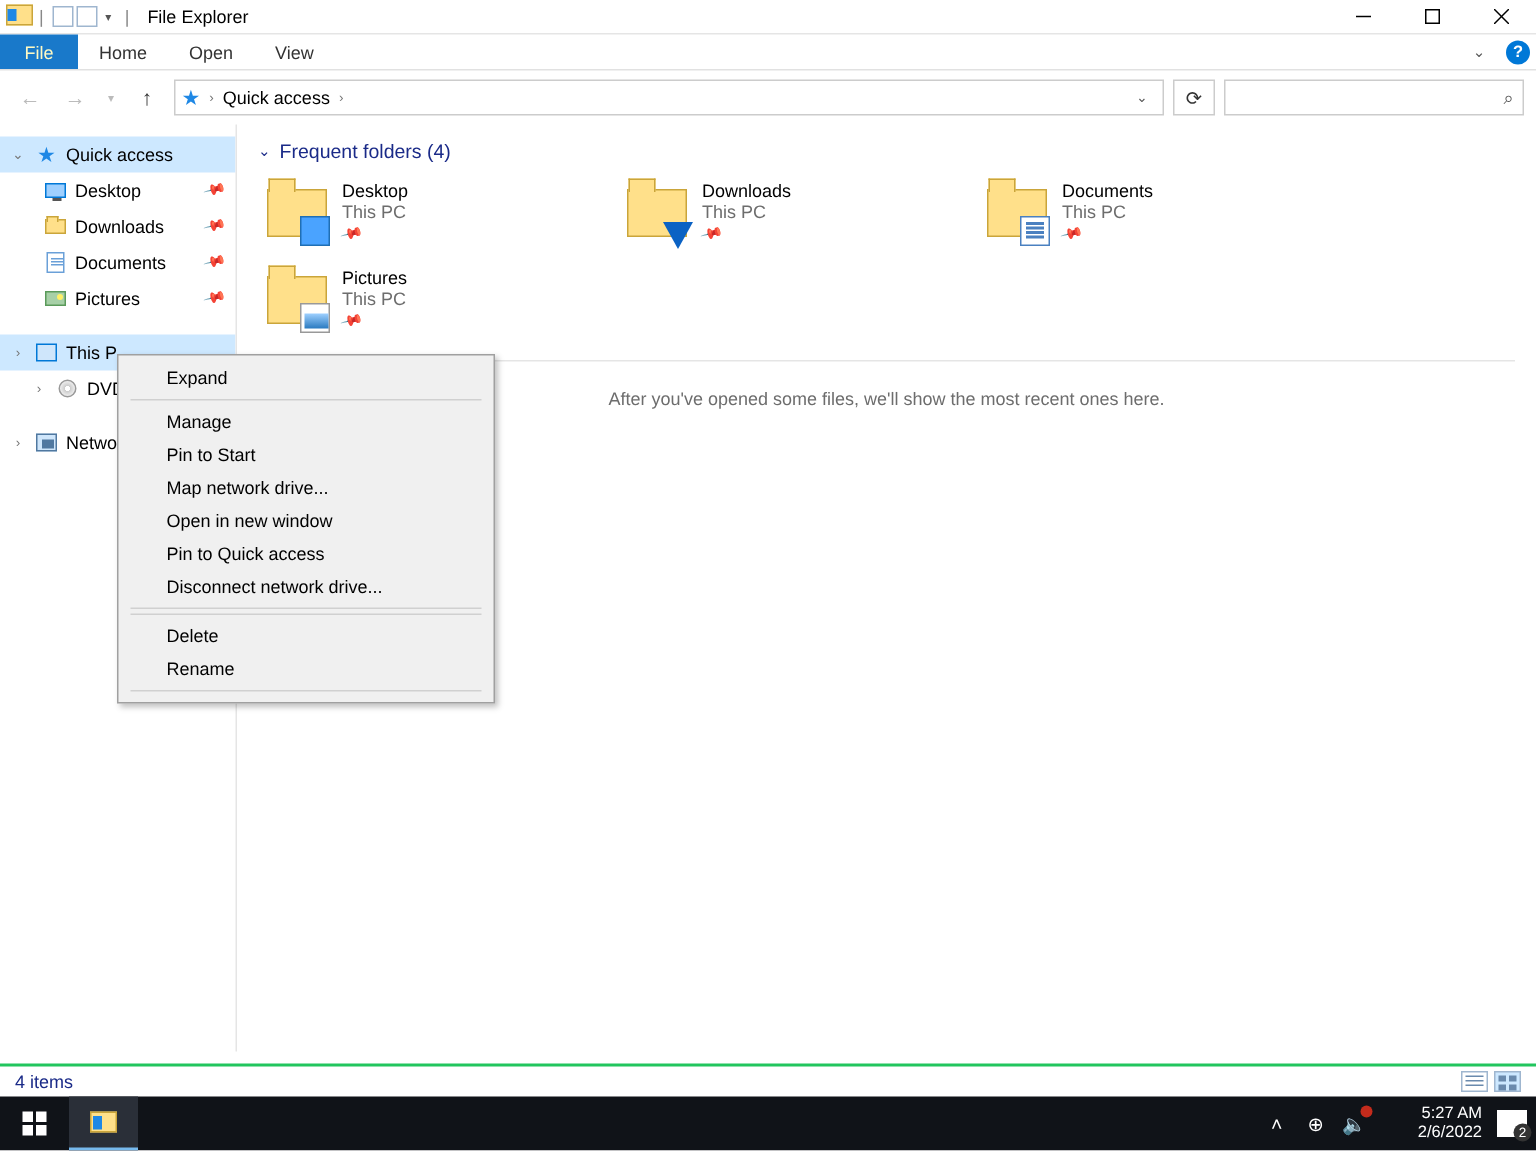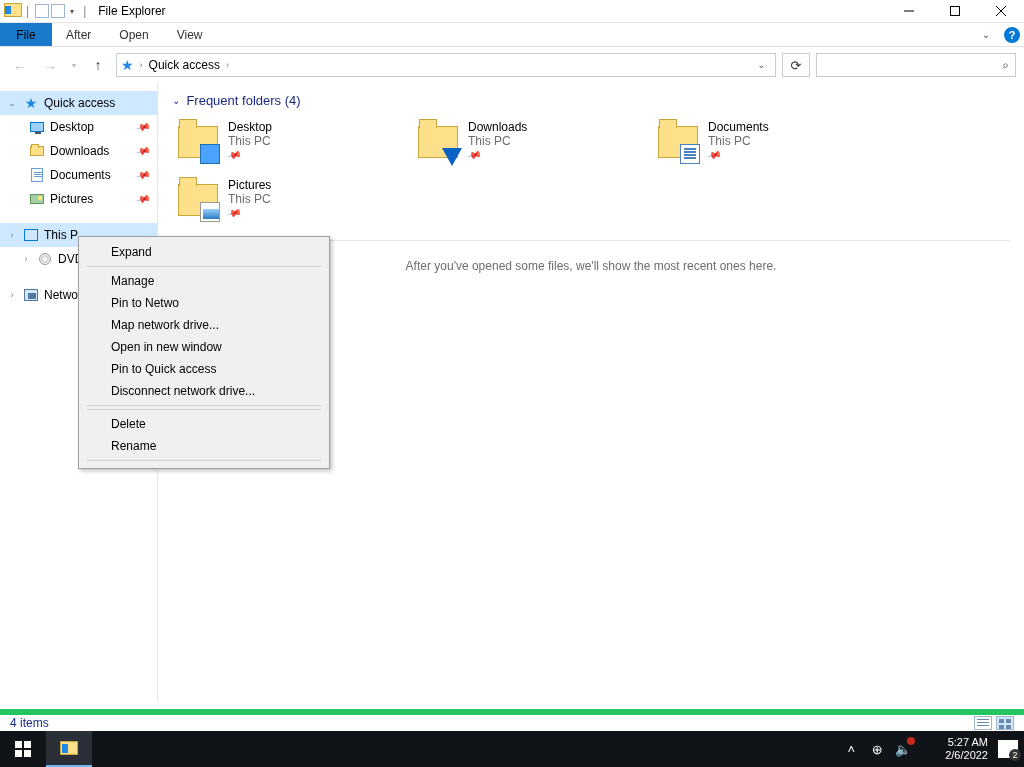--- a/index.html
+++ b/index.html
@@ -13,21 +13,21 @@
   .tb-app-icon::after { content:""; position:absolute; left:1px; top:3px; width:6px; height:8px; background:#1f88e5; }
   .tb-sep { color:#888; padding:0 4px; }
   .tb-smallrect { width:14px; height:14px; border:1px solid #9fb6cf; background:#fff; }
   .tb-dropdown { width:10px; height:14px; display:flex; align-items:center; justify-content:center; color:#555; font-size:8px; }
   .tb-title { padding-left: 6px; color:#000; font-size:12px; }
   .tb-right { margin-left:auto; display:flex; }
   .tb-btn { width:46px; height:23px; display:flex; align-items:center; justify-content:center; color:#000; }
 
   
   .ribbon { height: 24px; display:flex; align-items:stretch; border-bottom:1px solid #e1e1e1; }
-  .ribbon .file { background:#1979ca; color:#000000; width:52px; display:flex; align-items:center; justify-content:center; font-size:12px; }
+  .ribbon .file { background:#1979ca; color:#fef9c3; width:52px; display:flex; align-items:center; justify-content:center; font-size:12px; }
   .ribbon .tab { padding:0 14px; display:flex; align-items:center; font-size:12px; color:#333; }
   .ribbon .spacer { flex:1; }
   .ribbon .chev { width:28px; display:flex; align-items:center; justify-content:center; color:#555; font-size:10px; }
   .ribbon .help { width:24px; display:flex; align-items:center; justify-content:center; }
   .help-circle { width:16px; height:16px; border-radius:50%; background:#0078d7; color:#fff; font-size:11px; font-weight:bold; display:flex; align-items:center; justify-content:center; }
 
   
   .navrow { height:36px; display:flex; align-items:center; padding:4px 8px; gap:6px; }
   .nav-arrow { width:24px; height:24px; display:flex; align-items:center; justify-content:center; color:#bbb; font-size:14px; }
   .nav-arrow.active { color:#333; }
@@ -93,21 +93,21 @@
   .recent-hr { border:none; border-top:1px solid #e5e5e5; margin:8px 0 18px 0; }
   .recent-msg { text-align:center; color:#6d6d6d; font-size:12px; }
 
   
   .ctxmenu { position:absolute; left:78px; top:236px; width:252px; background:#f0f0f0; border:1px solid #a0a0a0; box-shadow:2px 2px 4px rgba(0,0,0,.25); padding:4px 0; z-index:50; }
   .ctxmenu .item { padding:4px 10px 4px 32px; font-size:12px; color:#000; position:relative; height:22px; display:flex; align-items:center; }
   .ctxmenu .item.bold { font-weight:400; }
   .ctxmenu .sep { height:1px; background:#d0d0d0; margin:3px 8px; }
 
   
-  .statusbar { position:absolute; left:0; right:0; bottom:36px; height:22px; border-top:6px solid #22c55e; display:flex; align-items:center; padding:0 10px; font-size:12px; color:#1a2a88; }
+  .statusbar { position:absolute; left:0; right:0; bottom:36px; height:22px; border-top:2px solid #22c55e; display:flex; align-items:center; padding:0 10px; font-size:12px; color:#1a2a88; }
   .view-toggles { margin-left:auto; display:flex; gap:4px; }
   .vt { width:18px; height:14px; border:1px solid #9fb6cf; background:#fff; position:relative; }
   .vt.details::before{content:"";position:absolute;left:2px;top:2px;width:12px;height:1px;background:#6a8aad;box-shadow:0 3px #6a8aad,0 6px #6a8aad;}
   .vt.icons::before{content:"";position:absolute;left:2px;top:2px;width:5px;height:4px;background:#6a8aad;box-shadow:7px 0 #6a8aad,0 6px #6a8aad,7px 6px #6a8aad;}
   .vt.active { background:#cde8ff; }
 
   
   .taskbar { position:absolute; left:0; right:0; bottom:0; height:36px; background:#101318; display:flex; align-items:center; color:#fff; }
   .tb-item { width:46px; height:36px; display:flex; align-items:center; justify-content:center; }
   .tb-item.active { background:#2a2f38; border-bottom:2px solid #76b9ed; }
@@ -151,21 +151,21 @@
         <svg width="10" height="10">
           <line x1="0" y1="0" x2="10" y2="10" stroke="#000" stroke-width="1"></line>
           <line x1="10" y1="0" x2="0" y2="10" stroke="#000" stroke-width="1"></line>
         </svg>
       </div>
   </div>
 </div>
 
 <div class="ribbon">
   <div class="file">File</div>
-  <div class="tab">After</div>
+  <div class="tab">Home</div>
   <div class="tab">Open</div>
   <div class="tab">View</div>
   <div class="spacer"></div>
   <div class="chev">⌄</div>
   <div class="help">
       <div class="help-circle">?</div>
     </div>
 </div>
 
 <div class="navrow">
@@ -302,21 +302,21 @@
     </div>
     <hr class="recent-hr">
     <div class="recent-msg">After you've opened some files, we'll show the most recent ones here.</div>
   </div>
 </div>
 
 <div class="ctxmenu" id="ctxmenu">
     <div class="item bold">Expand</div>
     <div class="sep"></div>
     <div class="item">Manage</div>
-    <div class="item">Pin to Netwo</div>
+    <div class="item">Pin to Start</div>
     <div class="item">Map network drive...</div>
     <div class="item">Open in new window</div>
     <div class="item">Pin to Quick access</div>
     <div class="item">Disconnect network drive...</div>
     <div class="sep"></div>
     <div class="sep"></div>
     <div class="item">Delete</div>
     <div class="item">Rename</div>
     <div class="sep"></div>
   </div>

